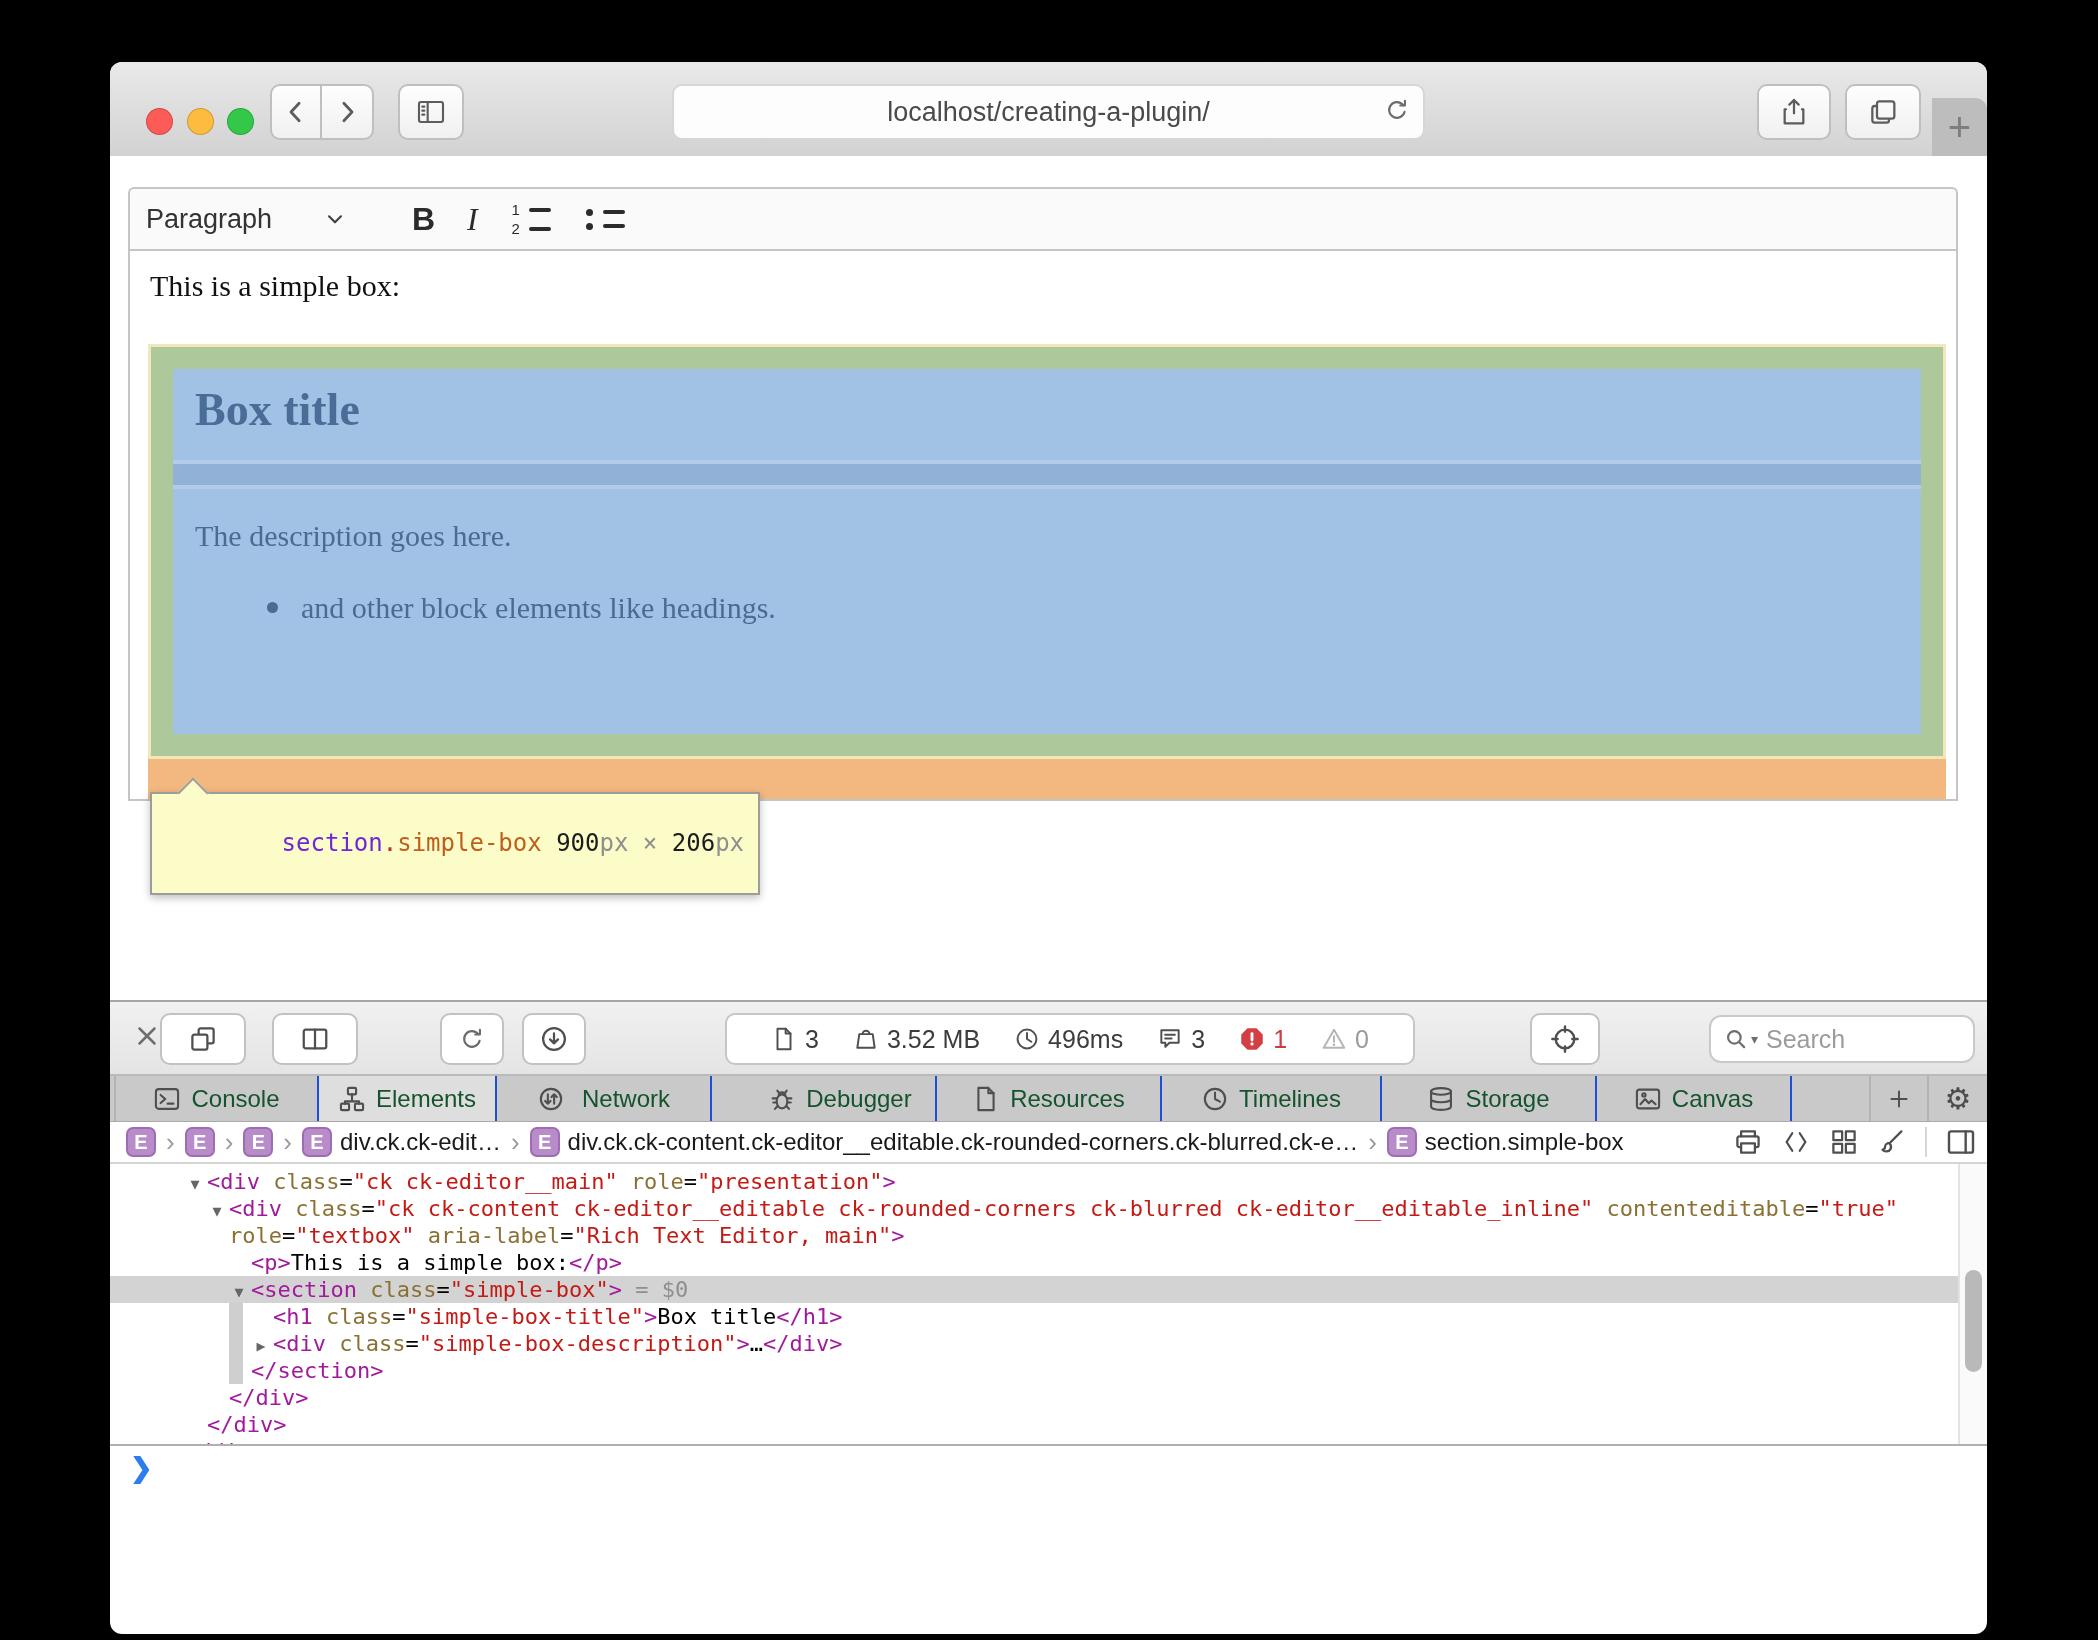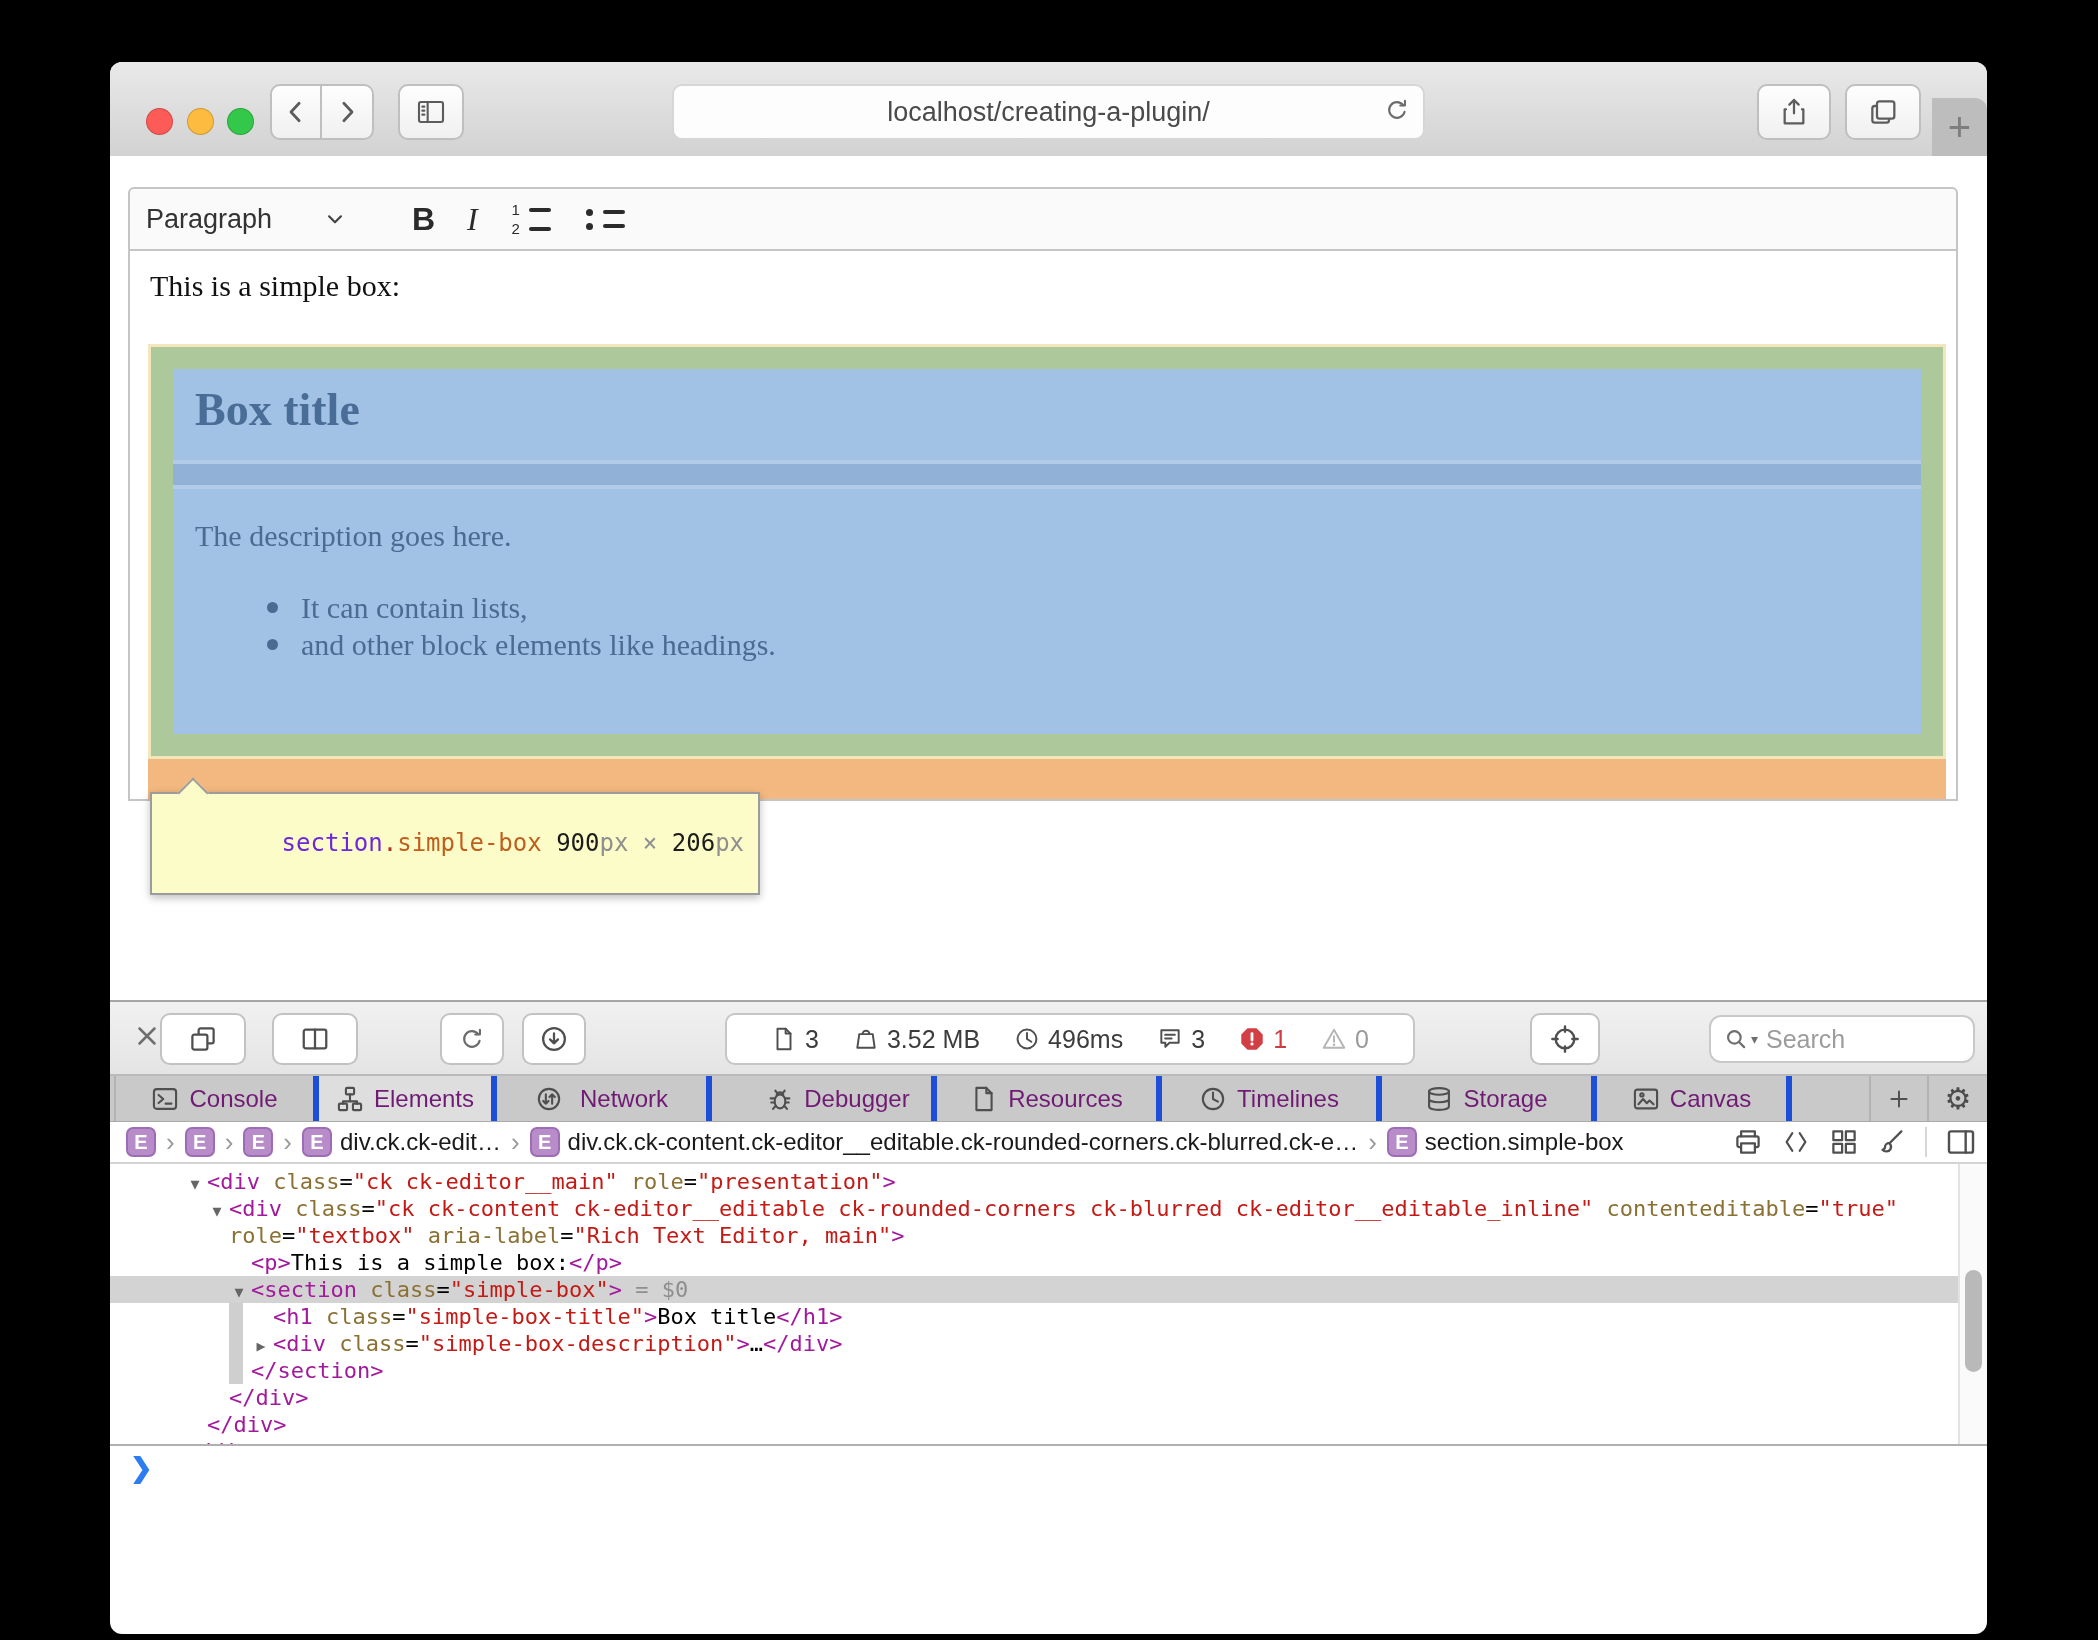--- a/index.html
+++ b/index.html
@@ -82,22 +82,22 @@
               border-radius:10px;box-sizing:border-box;display:flex;align-items:center;justify-content:space-evenly;padding:0 10px;}
   .stat{display:flex;align-items:center;gap:8px;font-size:25px;color:#3c3c3c;}
   .stat .v-err{color:#d03b42;} .stat .v-warn{color:#9a9a9a;}
   .dt-search{position:absolute;right:12px;top:13px;width:266px;height:48px;background:#fff;border:2px solid #c9c9c9;
              border-radius:12px;box-sizing:border-box;display:flex;align-items:center;padding:0 12px;gap:6px;}
   .dt-search input{border:none;outline:none;font-size:25px;color:#444;width:170px;background:transparent;font-family:"Liberation Sans",sans-serif;}
   .dt-search input::placeholder{color:#9c9c9c;}
   .s-chev{font-size:14px;color:#6e6e6e;margin-left:-4px;}
 
   .dt-tabs{height:46px;background:#c9c9c9;display:flex;align-items:stretch;border-bottom:1px solid #aaa;box-sizing:border-box;}
-  .dt-tab{display:flex;align-items:center;justify-content:center;gap:10px;font-size:24px;color:#701a75;
-          border-right:6px solid #1d4ed8;box-sizing:border-box;}
+  .dt-tab{display:flex;align-items:center;justify-content:center;gap:10px;font-size:24px;color:#14532d;
+          border-right:2px solid #1d4ed8;box-sizing:border-box;}
   .dt-tab:first-child{border-left:2px solid #b3b3b3;margin-left:4px;}
   .dt-tab.selected{background:#dedede;}
   .dt-tabplus{margin-left:auto;width:56px;display:flex;align-items:center;justify-content:center;border-left:2px solid #b3b3b3;}
   .dt-tabgear{width:58px;display:flex;align-items:center;justify-content:center;border-left:2px solid #b3b3b3;
               font-size:30px;color:#4c4c4c;}
 
   .dt-crumbs{position:relative;height:42px;background:#fff;border-bottom:2px solid #d4d4d4;box-sizing:border-box;
              display:flex;align-items:center;padding-left:16px;font-size:24px;color:#1a1a1a;overflow:hidden;}
   .crumb{display:flex;align-items:center;gap:8px;white-space:nowrap;}
   .crumb .badge{display:inline-flex;width:30px;height:30px;border-radius:7px;background:#b78cc9;border:2px solid #9e6cb4;
@@ -227,21 +227,20 @@
           <div class="hl-box">
             <div class="hl-title">
               <h1>Box title</h1>
             </div>
             <div class="hl-gapline"></div>
             <div class="hl-gapdark"></div>
             <div class="hl-gapline"></div>
             <div class="hl-desc">
               <p>The description goes here.</p>
               <ul id="desclist">
-                  <li>It can contain lists,</li>
                   <li>and other block elements like headings.</li>
                 </ul>
             </div>
           </div>
           <div class="hl-margin"></div>
         </div>
       </div>
       <div class="dtooltip">
         <span class="caret"></span><span class="tt-tag">section</span><span class="tt-dot">.</span><span class="tt-cls">simple-box</span><span class="tt-num"> 900</span><span class="tt-unit">px</span><span class="tt-unit"> × </span><span class="tt-num">206</span><span class="tt-unit">px</span>
       </div>

